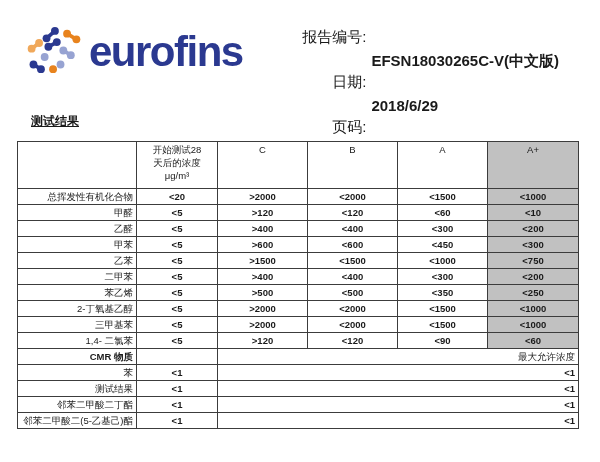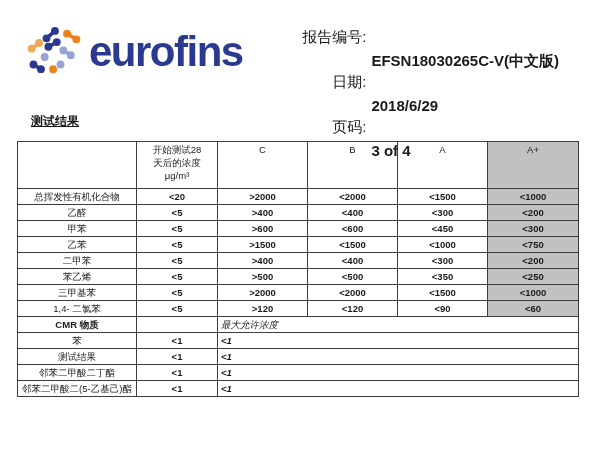--- a/index.html
+++ b/index.html
@@ -37,23 +37,23 @@
     width:561px; border-collapse:collapse; table-layout:fixed;
     font-size:9.5px;
   }
   .results th, .results td {
     border:1px solid #3c3c3c; padding:1px 3px;
     vertical-align:top; line-height:13px; overflow:hidden;
   }
   .results thead th { font-weight:normal; height:44px; }
   .results tbody tr { height:16px; }
   .results .hl   { background:var(--hl); }
-  .results .name { text-align:center; }
+  .results .name { text-align:right; }
   .results .val  { text-align:center; font-weight:bold; }
-  .results .merged { text-align:left;font-style:italic; }
+  .results .merged { text-align:right; }
   .results .bold { font-weight:bold; }
   .prelines { white-space:pre-line; }
 </style>
 </head>
 <body>
 
 <div class="page">
 
   <div class="logo">
     <svg width="56" height="53" viewBox="0 0 60 56" aria-hidden="true">
@@ -83,21 +83,20 @@
     </svg>
     <span class="logo-text">eurofins</span>
   </div>
 
   <div class="report-info">
     <span class="label">报告编号:</span>
     <span class="value">EFSN18030265C-V(中文版)</span>
     <span class="label">日期:</span>
     <span class="value">2018/6/29</span>
     <span class="label">页码:</span>
-    <span class="value">3 of 4</span>
   </div>
 
   <h2 class="section-title">测试结果</h2>
 
   <table class="results">
     <colgroup>
       <col style="width:119px">
         <col style="width:81px">
         <col style="width:90px">
       <col style="width:90px">
@@ -119,20 +118,28 @@
     <tbody>
         <tr>
           <td class="name">总挥发性有机化合物</td>
           <td class="val">&lt;20</td>
           <td class="val">&gt;2000</td>
           <td class="val">&lt;2000</td>
           <td class="val">&lt;1500</td>
           <td class="val hl">&lt;1000</td>
         </tr>
         <tr>
+          <td class="name">甲醛</td>
+          <td class="val">&lt;5</td>
+          <td class="val">&gt;120</td>
+          <td class="val">&lt;120</td>
+          <td class="val">&lt;60</td>
+          <td class="val hl">&lt;10</td>
+        </tr>
+        <tr>
           <td class="name">乙醛</td>
           <td class="val">&lt;5</td>
           <td class="val">&gt;400</td>
           <td class="val">&lt;400</td>
           <td class="val">&lt;300</td>
           <td class="val hl">&lt;200</td>
         </tr>
         <tr>
           <td class="name">甲苯</td>
           <td class="val">&lt;5</td>
@@ -159,20 +166,28 @@
         </tr>
         <tr>
           <td class="name">苯乙烯</td>
           <td class="val">&lt;5</td>
           <td class="val">&gt;500</td>
           <td class="val">&lt;500</td>
           <td class="val">&lt;350</td>
           <td class="val hl">&lt;250</td>
         </tr>
         <tr>
+          <td class="name">2-丁氧基乙醇</td>
+          <td class="val">&lt;5</td>
+          <td class="val">&gt;2000</td>
+          <td class="val">&lt;2000</td>
+          <td class="val">&lt;1500</td>
+          <td class="val hl">&lt;1000</td>
+        </tr>
+        <tr>
           <td class="name">三甲基苯</td>
           <td class="val">&lt;5</td>
           <td class="val">&gt;2000</td>
           <td class="val">&lt;2000</td>
           <td class="val">&lt;1500</td>
           <td class="val hl">&lt;1000</td>
         </tr>
         <tr>
           <td class="name">1,4- 二氯苯</td>
           <td class="val">&lt;5</td>

